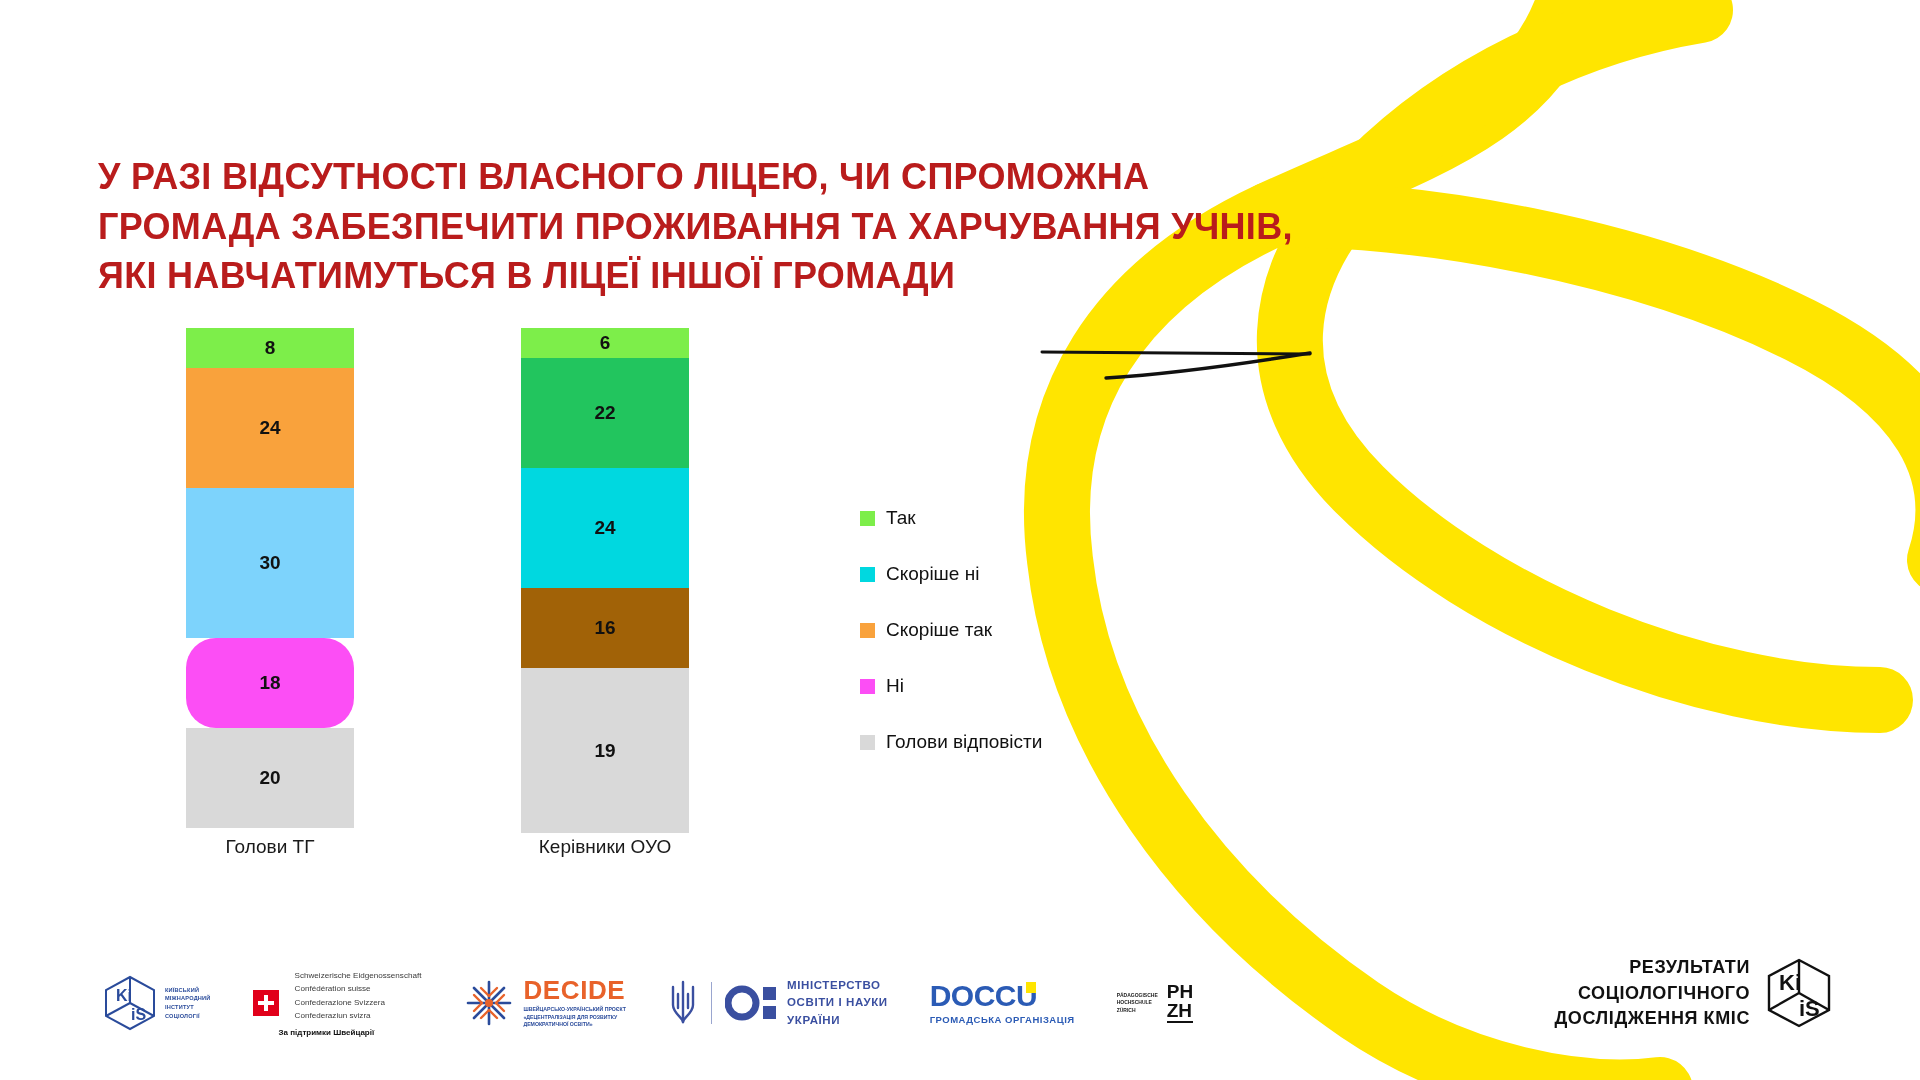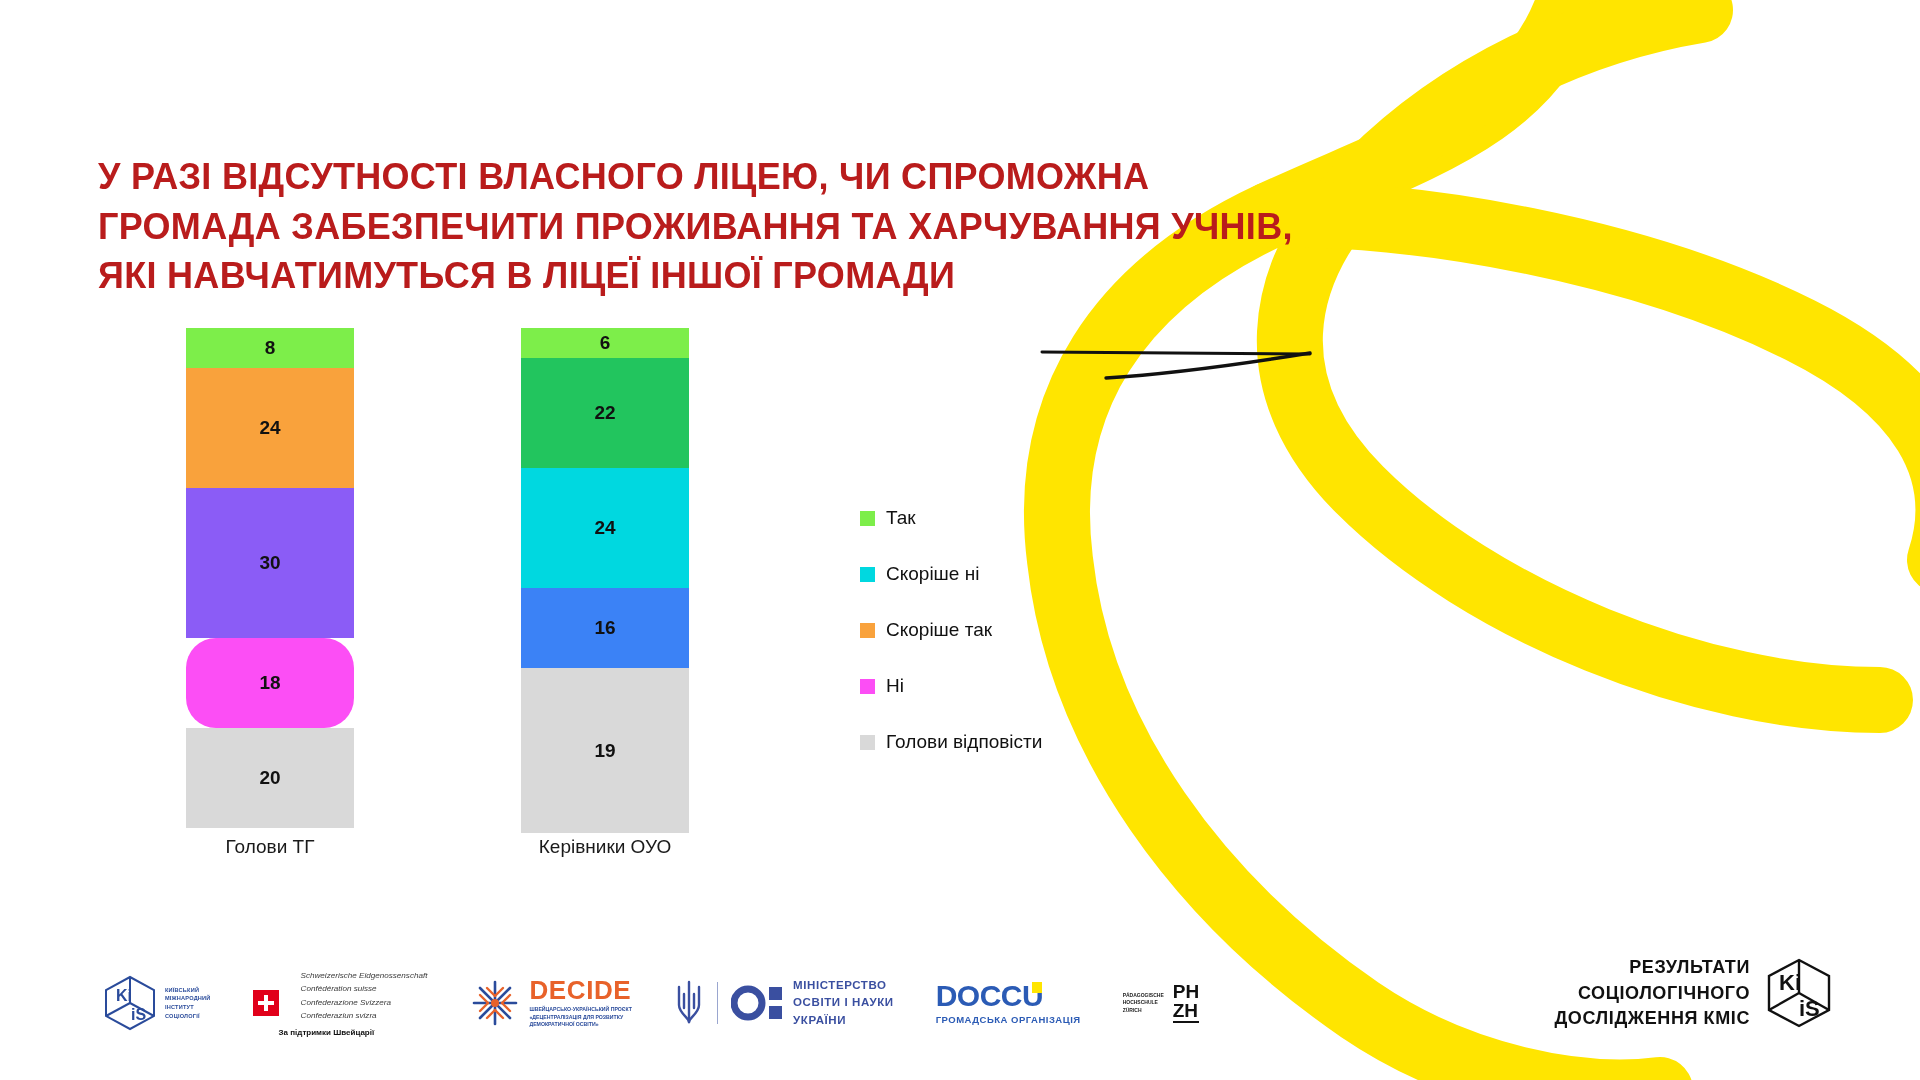--- a/index.html
+++ b/index.html
@@ -153,26 +153,25 @@
   .swiss-flag {
     width: 26px; height: 26px; background: #e1001a;
     position: relative; flex: none;
   }
   .swiss-flag::before, .swiss-flag::after {
     content: ""; position: absolute; background: #ffffff;
   }
   .swiss-flag::before { left: 11px; top: 5px; width: 4px; height: 16px; }
   .swiss-flag::after { left: 5px; top: 11px; width: 16px; height: 4px; }
   .swiss-text {
-    margin-left: 22px;
+    margin-left: 16px;
     font-size: 8.1px;
     line-height: 1.62;
     color: #3b3b3b;
     font-family: "Liberation Sans", sans-serif;
-    font-style: italic;
   }
   .swiss-support {
     margin-top: 6px;
     font-size: 8px;
     font-weight: 700;
     color: #111111;
     font-family: "Liberation Sans", sans-serif;
   }
 
   .decide-word {
@@ -288,33 +287,33 @@
   <span class="title-line">ГРОМАДА ЗАБЕЗПЕЧИТИ ПРОЖИВАННЯ ТА ХАРЧУВАННЯ УЧНІВ,</span>
   <span class="title-line">ЯКІ НАВЧАТИМУТЬСЯ В ЛІЦЕЇ ІНШОЇ ГРОМАДИ</span>
 </h1>
 
 <div id="chart-area">
 
   <div class="bar-group" id="bar-group-0">
     <div class="bar-column">
       <div class="bar-segment" style="flex: 0 0 8%; background: rgb(125, 238, 74);">8</div>
       <div class="bar-segment" style="flex: 0 0 24%; background: rgb(249, 162, 60);">24</div>
-      <div class="bar-segment" style="flex: 0 0 30%; background: #8b5cf6;">30</div>
+      <div class="bar-segment" style="flex: 0 0 30%; background: #7dd3fc;">30</div>
       <div class="bar-segment" style="flex: 0 0 18%; background: rgb(252, 78, 245); border-radius: 30px;">18</div>
       <div class="bar-segment" style="flex: 0 0 20%; background: rgb(217, 217, 217);">20</div>
     </div>
     <div class="bar-label">Голови ТГ</div>
   </div>
 
   <div class="bar-group" id="bar-group-1">
     <div class="bar-column">
       <div class="bar-segment" style="flex: 0 0 6%; background: rgb(125, 238, 74);">6</div>
       <div class="bar-segment" style="flex: 0 0 22%; background: #22c55e;">22</div>
       <div class="bar-segment" style="flex: 0 0 24%; background: rgb(0, 216, 224);">24</div>
-      <div class="bar-segment" style="flex: 0 0 16%; background: #3b82f6;">16</div>
+      <div class="bar-segment" style="flex: 0 0 16%; background: #a16207;">16</div>
       <div class="bar-segment" style="flex: 0 0 33%; background: rgb(217, 217, 217);">19</div>
     </div>
     <div class="bar-label">Керівники ОУО</div>
   </div>
 
 </div>
 
 <div id="chart-legend">
   <div class="legend-item">
     <span class="legend-swatch" style="background: rgb(125, 238, 74);"></span>

